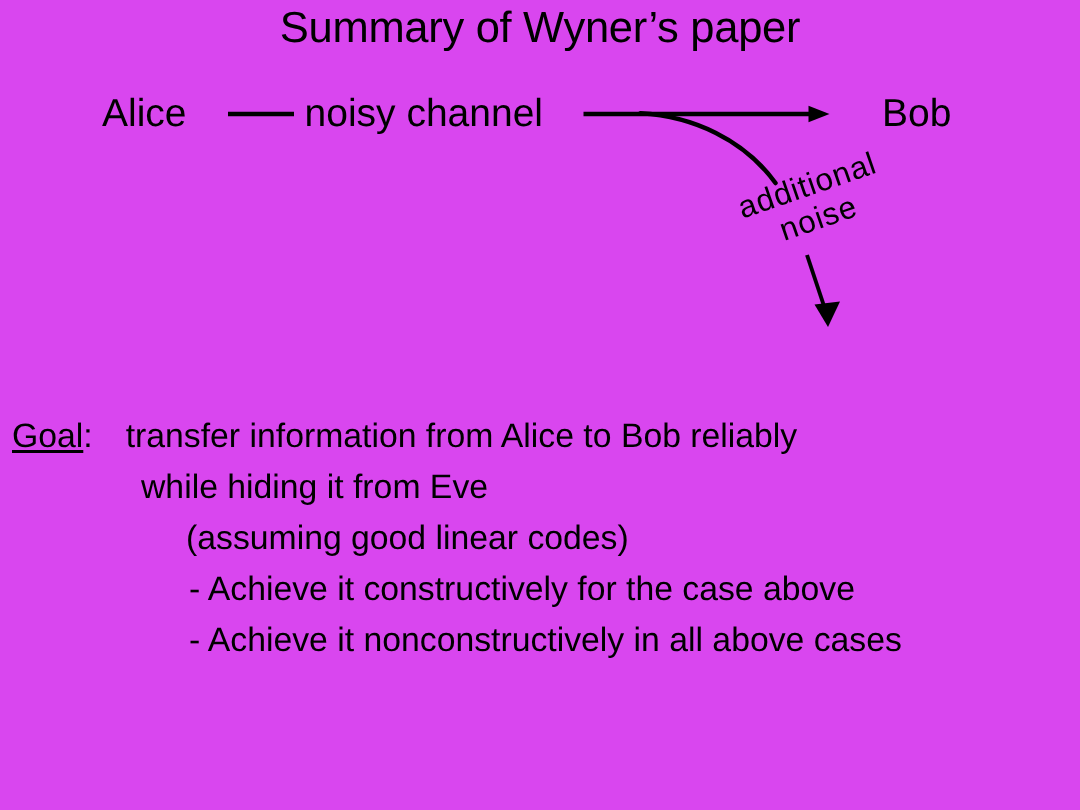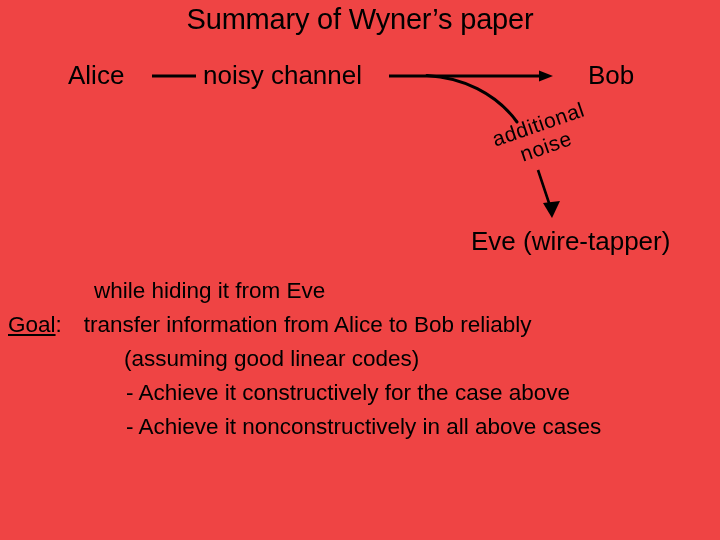--- a/index.html
+++ b/index.html
@@ -9,21 +9,21 @@
     background: #ffffff;
   }
   body {
     font-family: "Liberation Sans", sans-serif;
     color: #000000;
   }
   #slide {
     position: relative;
     width: 720px;
     height: 540px;
-    background: #ef4444;
+    background: #d946ef;
     overflow: hidden;
   }
 
   
   .title {
     position: absolute;
     left: 0;
     top: 2px;
     width: 720px;
     text-align: center;
@@ -100,21 +100,20 @@
 <div id="slide">
 
   <div class="title">Summary of Wyner’s paper</div>
 
   <div class="diagram-label lbl-alice">Alice</div>
 
   <div class="diagram-label lbl-noisy">noisy channel</div>
 
   <div class="diagram-label lbl-bob">Bob</div>
 
-  <div class="diagram-label lbl-eve">Eve (wire-tapper)</div>
 
   <div class="noise-annot">
     <span class="l1">additional</span>
     <span class="l2">noise</span>
   </div>
 
   <svg id="diagram-svg" viewBox="0 0 720 540">
 
     <line x1="152" y1="76" x2="196" y2="76" stroke="#000000" stroke-width="3"></line>
 
@@ -122,26 +121,26 @@
     <polygon points="553,76 539,70.5 539,81.5" fill="#000000"></polygon>
 
     <path d="M 427 75.5 C 462 77.5 496 93 517 122" fill="none" stroke="#000000" stroke-width="3" stroke-linecap="round"></path>
 
     <line x1="538" y1="170" x2="550" y2="206" stroke="#000000" stroke-width="2.6"></line>
     <polygon points="552,218 543,203 560,201" fill="#000000"></polygon>
   </svg>
 
   <div class="body-block">
 
+    <div class="body-line">
+      <span class="kw">Goal</span><span>:</span><span class="gap-m"></span><span>transfer information from Alice to Bob reliably</span>
+    </div>
+
     <div class="body-line ind-1">
       <span>while hiding it from Eve</span>
-    </div>
-
-    <div class="body-line">
-      <span class="kw">Goal</span><span>:</span><span class="gap-m"></span><span>transfer information from Alice to Bob reliably</span>
     </div>
 
 
     <div class="body-line ind-3">
       <span>(assuming good linear codes)</span>
     </div>
 
     <div class="body-line ind-2">
       <span>- Achieve it constructively for the case above</span>
     </div>

